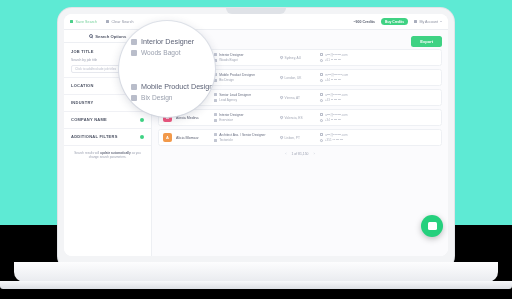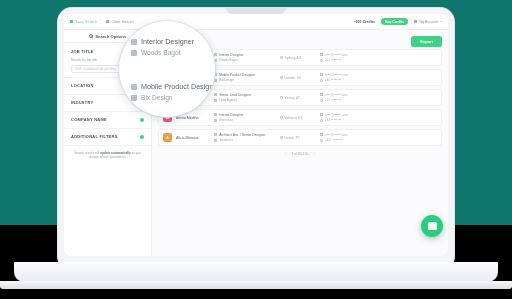--- a/index.html
+++ b/index.html
@@ -9,21 +9,21 @@
     height: 299px;
     overflow: hidden;
     background: #000000;
     font-family: "Liberation Sans", sans-serif;
   }
 
   #stage {
     position: relative;
     width: 512px;
     height: 225px;
-    background: #0f766e;
+    background: #5eead4;
   }
 
   
   #laptop-frame {
     position: absolute;
     left: 58px;
     top: 8px;
     width: 396px;
     height: 262px;
     background: #f3f4f6;

